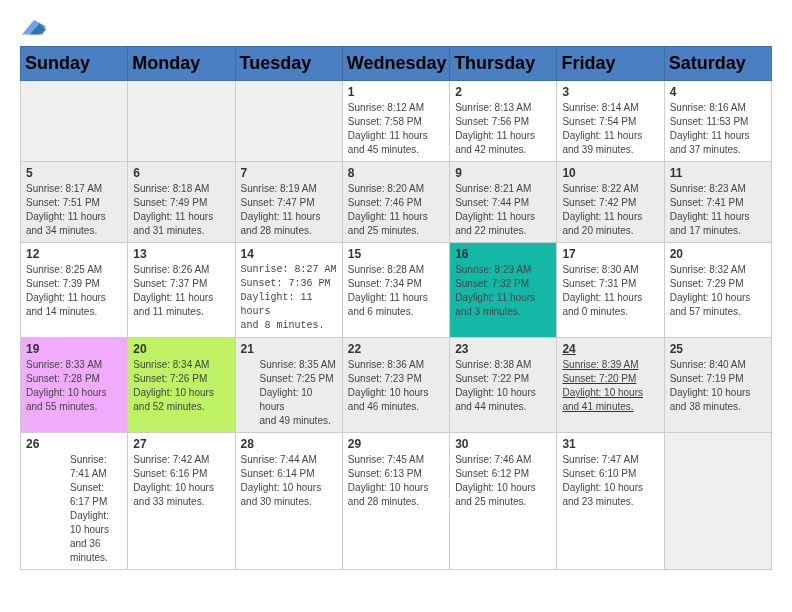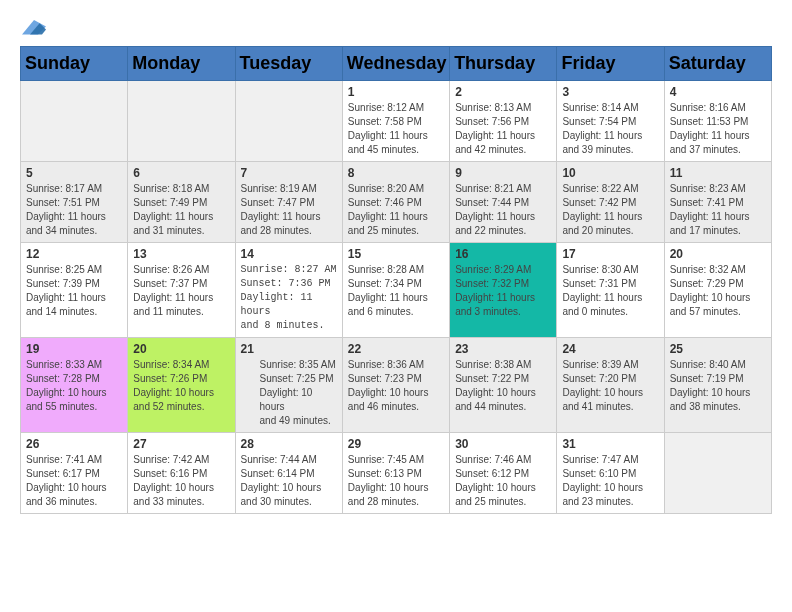--- a/index.html
+++ b/index.html
@@ -301,39 +301,39 @@
 Daylight: 10 hours
 and 46 minutes.</div>
           </td>
           <td style="background-color: rgb(236, 236, 236);">
             <div class="day-number">23</div>
             <div class="day-info" style="white-space: pre-line;">Sunrise: 8:38 AM
 Sunset: 7:22 PM
 Daylight: 10 hours
 and 44 minutes.</div>
           </td>
-          <td style="background-color: rgb(236, 236, 236);">
+          <td style="background-color: rgb(236, 236, 236); text-decoration: underline;">
             <div class="day-number">24</div>
             <div class="day-info" style="white-space: pre-line;">Sunrise: 8:39 AM
 Sunset: 7:20 PM
 Daylight: 10 hours
 and 41 minutes.</div>
           </td>
           <td style="background-color: rgb(236, 236, 236);">
             <div class="day-number">25</div>
             <div class="day-info" style="white-space: pre-line;">Sunrise: 8:40 AM
 Sunset: 7:19 PM
 Daylight: 10 hours
 and 38 minutes.</div>
           </td>
         </tr>
         <tr>
           <td style="background-color: rgb(255, 255, 255);">
             <div class="day-number">26</div>
-            <div class="day-info" style="white-space: pre-line;">Sunrise: 7:41 AM
+            <div class="day-info" style="white-space: pre-line; margin-left: 44px;">Sunrise: 7:41 AM
 Sunset: 6:17 PM
 Daylight: 10 hours
 and 36 minutes.</div>
           </td>
           <td style="background-color: rgb(255, 255, 255);">
             <div class="day-number">27</div>
             <div class="day-info" style="white-space: pre-line;">Sunrise: 7:42 AM
 Sunset: 6:16 PM
 Daylight: 10 hours
 and 33 minutes.</div>

